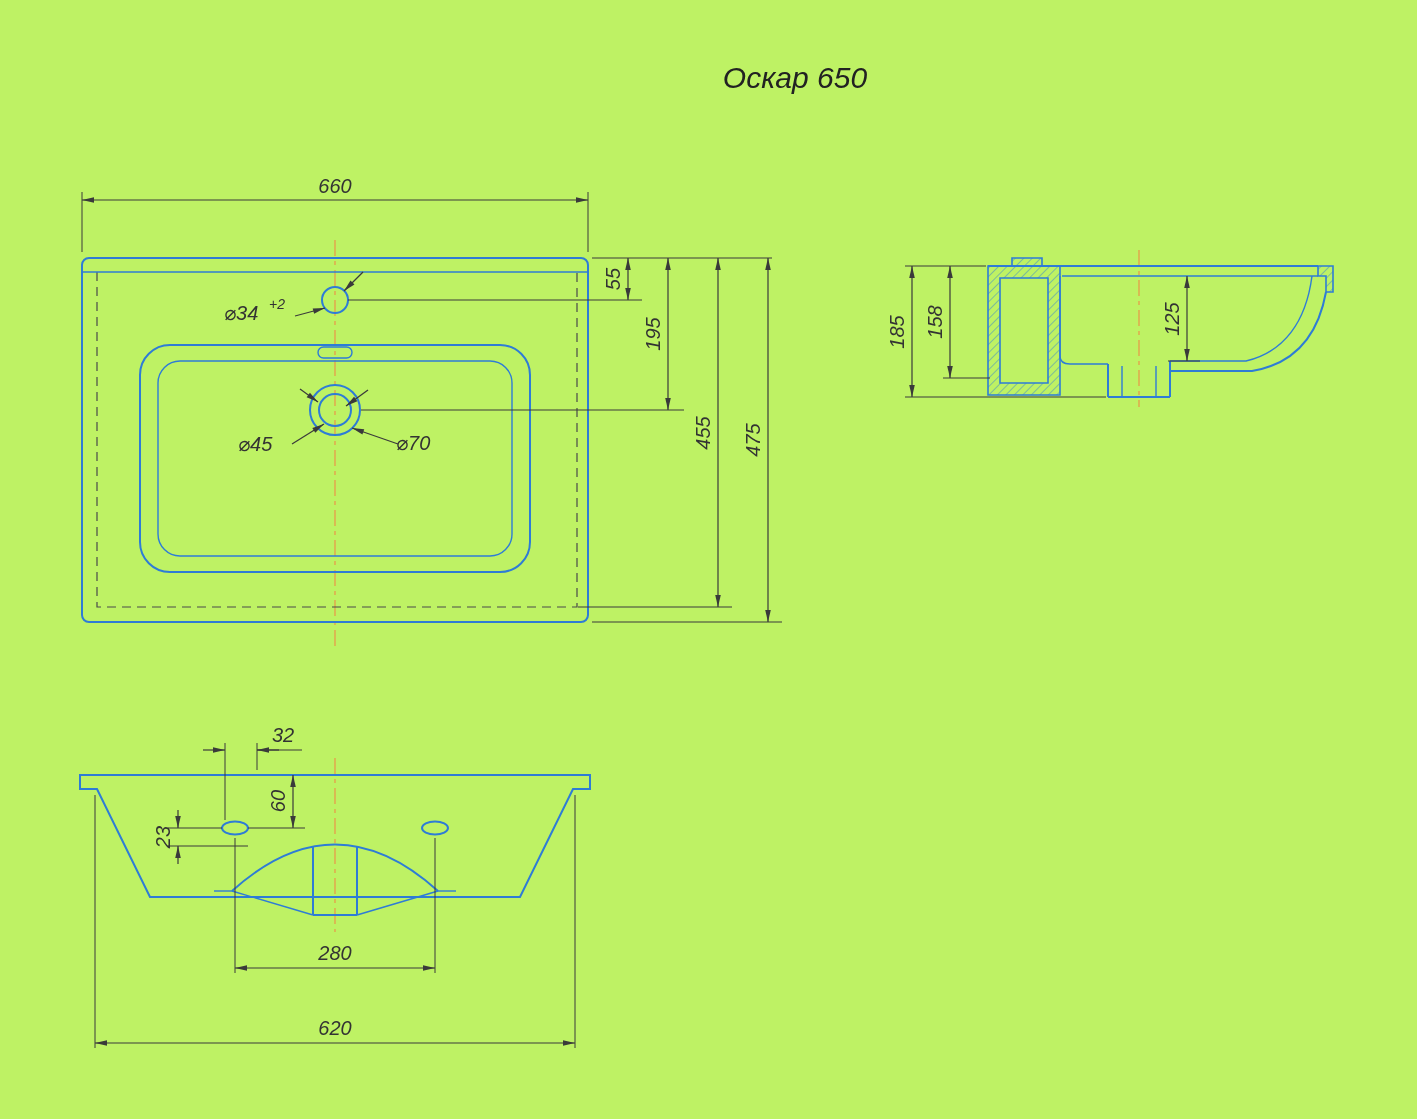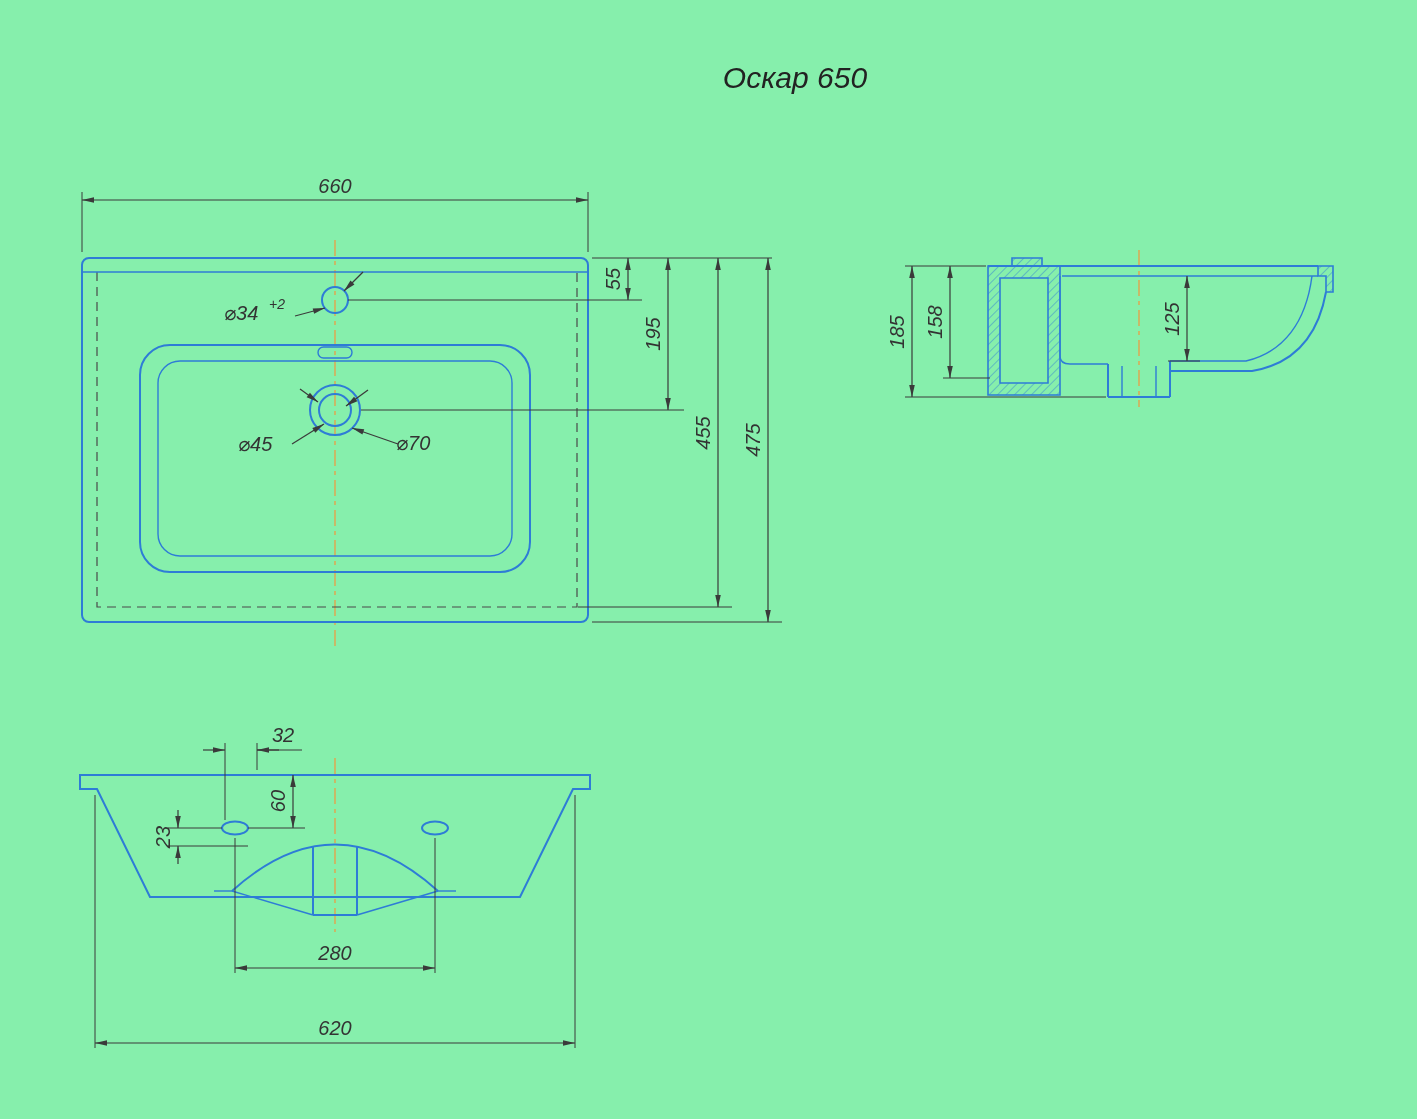--- a/index.html
+++ b/index.html
@@ -4,21 +4,21 @@
 <style>
   html, body {
     margin: 0;
     padding: 0;
     background: #ffffff;
   }
   .stage {
     width: 1417px;
     height: 1119px;
     position: relative;
-    background: #86efac;
+    background: #bef264;
     overflow: hidden;
   }
   svg { display: block; }
   text {
     font-family: "Liberation Sans", "DejaVu Sans", sans-serif;
     font-style: italic;
     fill: #333333;
   }
   .dim-label { font-size: 20px; }
   .sup       { font-size: 14px; }

